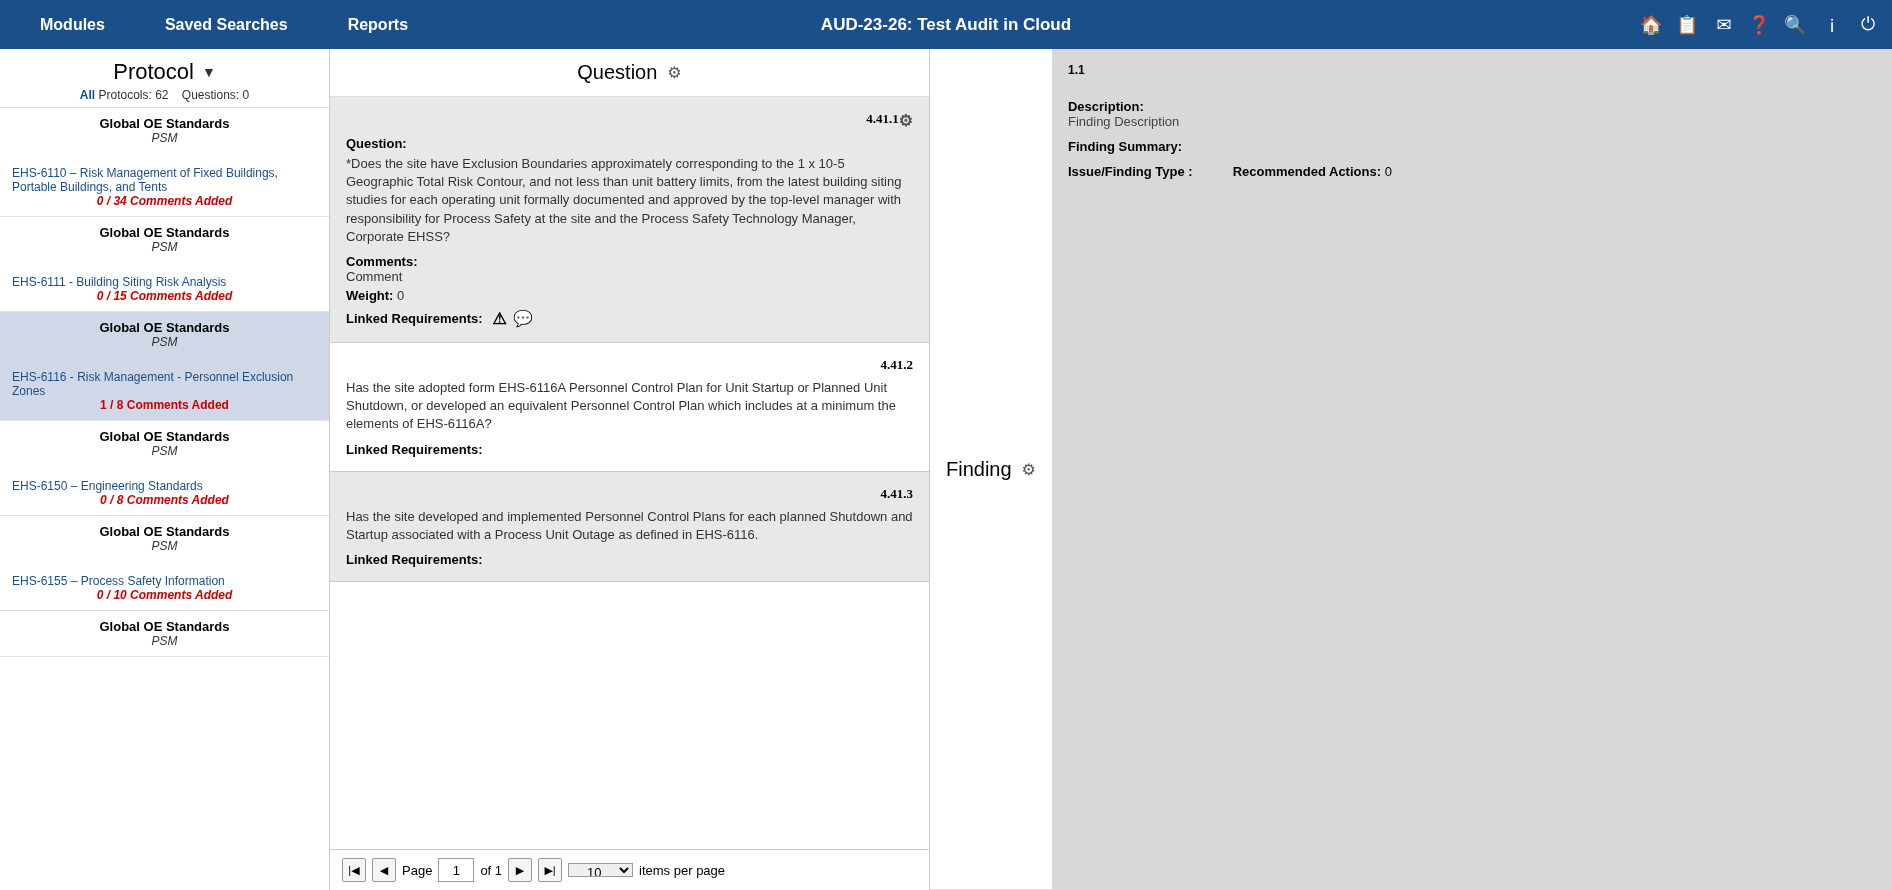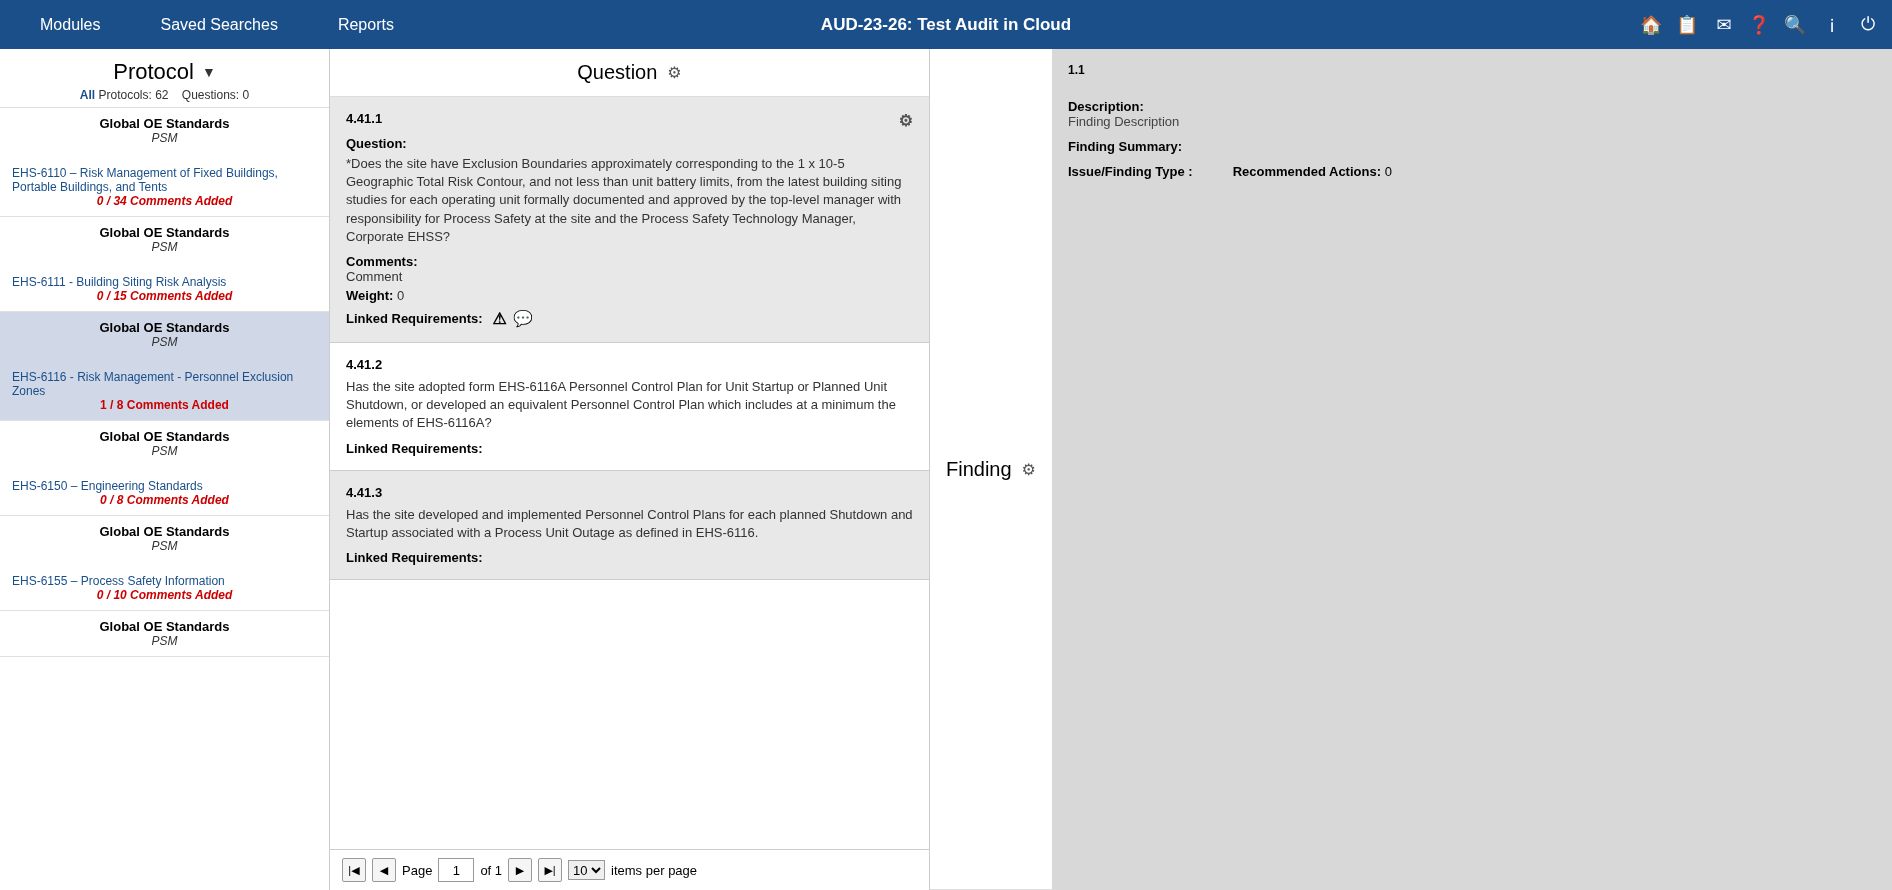--- a/index.html
+++ b/index.html
@@ -12,21 +12,21 @@
       height: 49px;
       display: flex;
       align-items: center;
       padding: 0 10px;
       position: relative;
     }
     .nav-left { display: flex; gap: 0; }
     .nav-item {
       color: #fff;
       font-size: 16px;
-      font-weight: normal;
+      font-weight: bold;
       padding: 0 30px;
       height: 44px;
       display: flex;
       align-items: center;
       cursor: pointer;
       white-space: nowrap;
     }
     .nav-center {
       position: absolute;
       left: 50%;
@@ -178,22 +178,23 @@
       background: #fff;
     }
     .question-block.highlighted {
       background: #e8e8e8;
     }
     .question-number {
       font-weight: bold;
       font-size: 13px;
       margin-bottom: 6px;
       display: flex;
-      justify-content: space-between;
+      justify-content: flex-end;
       align-items: flex-start;
+      font-family: Liberation Serif, serif;
     }
     .question-text {
       font-size: 13px;
       line-height: 1.4;
       margin-bottom: 8px;
       color: #333;
     }
     .question-field {
       font-size: 13px;
       margin-bottom: 4px;
@@ -234,23 +235,23 @@
     }
     .page-input {
       border: 1px solid #999;
       width: 36px;
       height: 24px;
       text-align: center;
       font-size: 13px;
     }
     .page-select {
       border: 1px solid #999;
-      height: 20px;
-      font-size: 13px;
-      padding: 0 0;
+      height: 14px;
+      font-size: 13px;
+      padding: 0 14px;
     }
     .page-text { font-size: 13px; }
 
     
     .right-panel {
       flex: 1;
       display: flex;
       flex-direction: row;
       overflow: hidden;
     }

